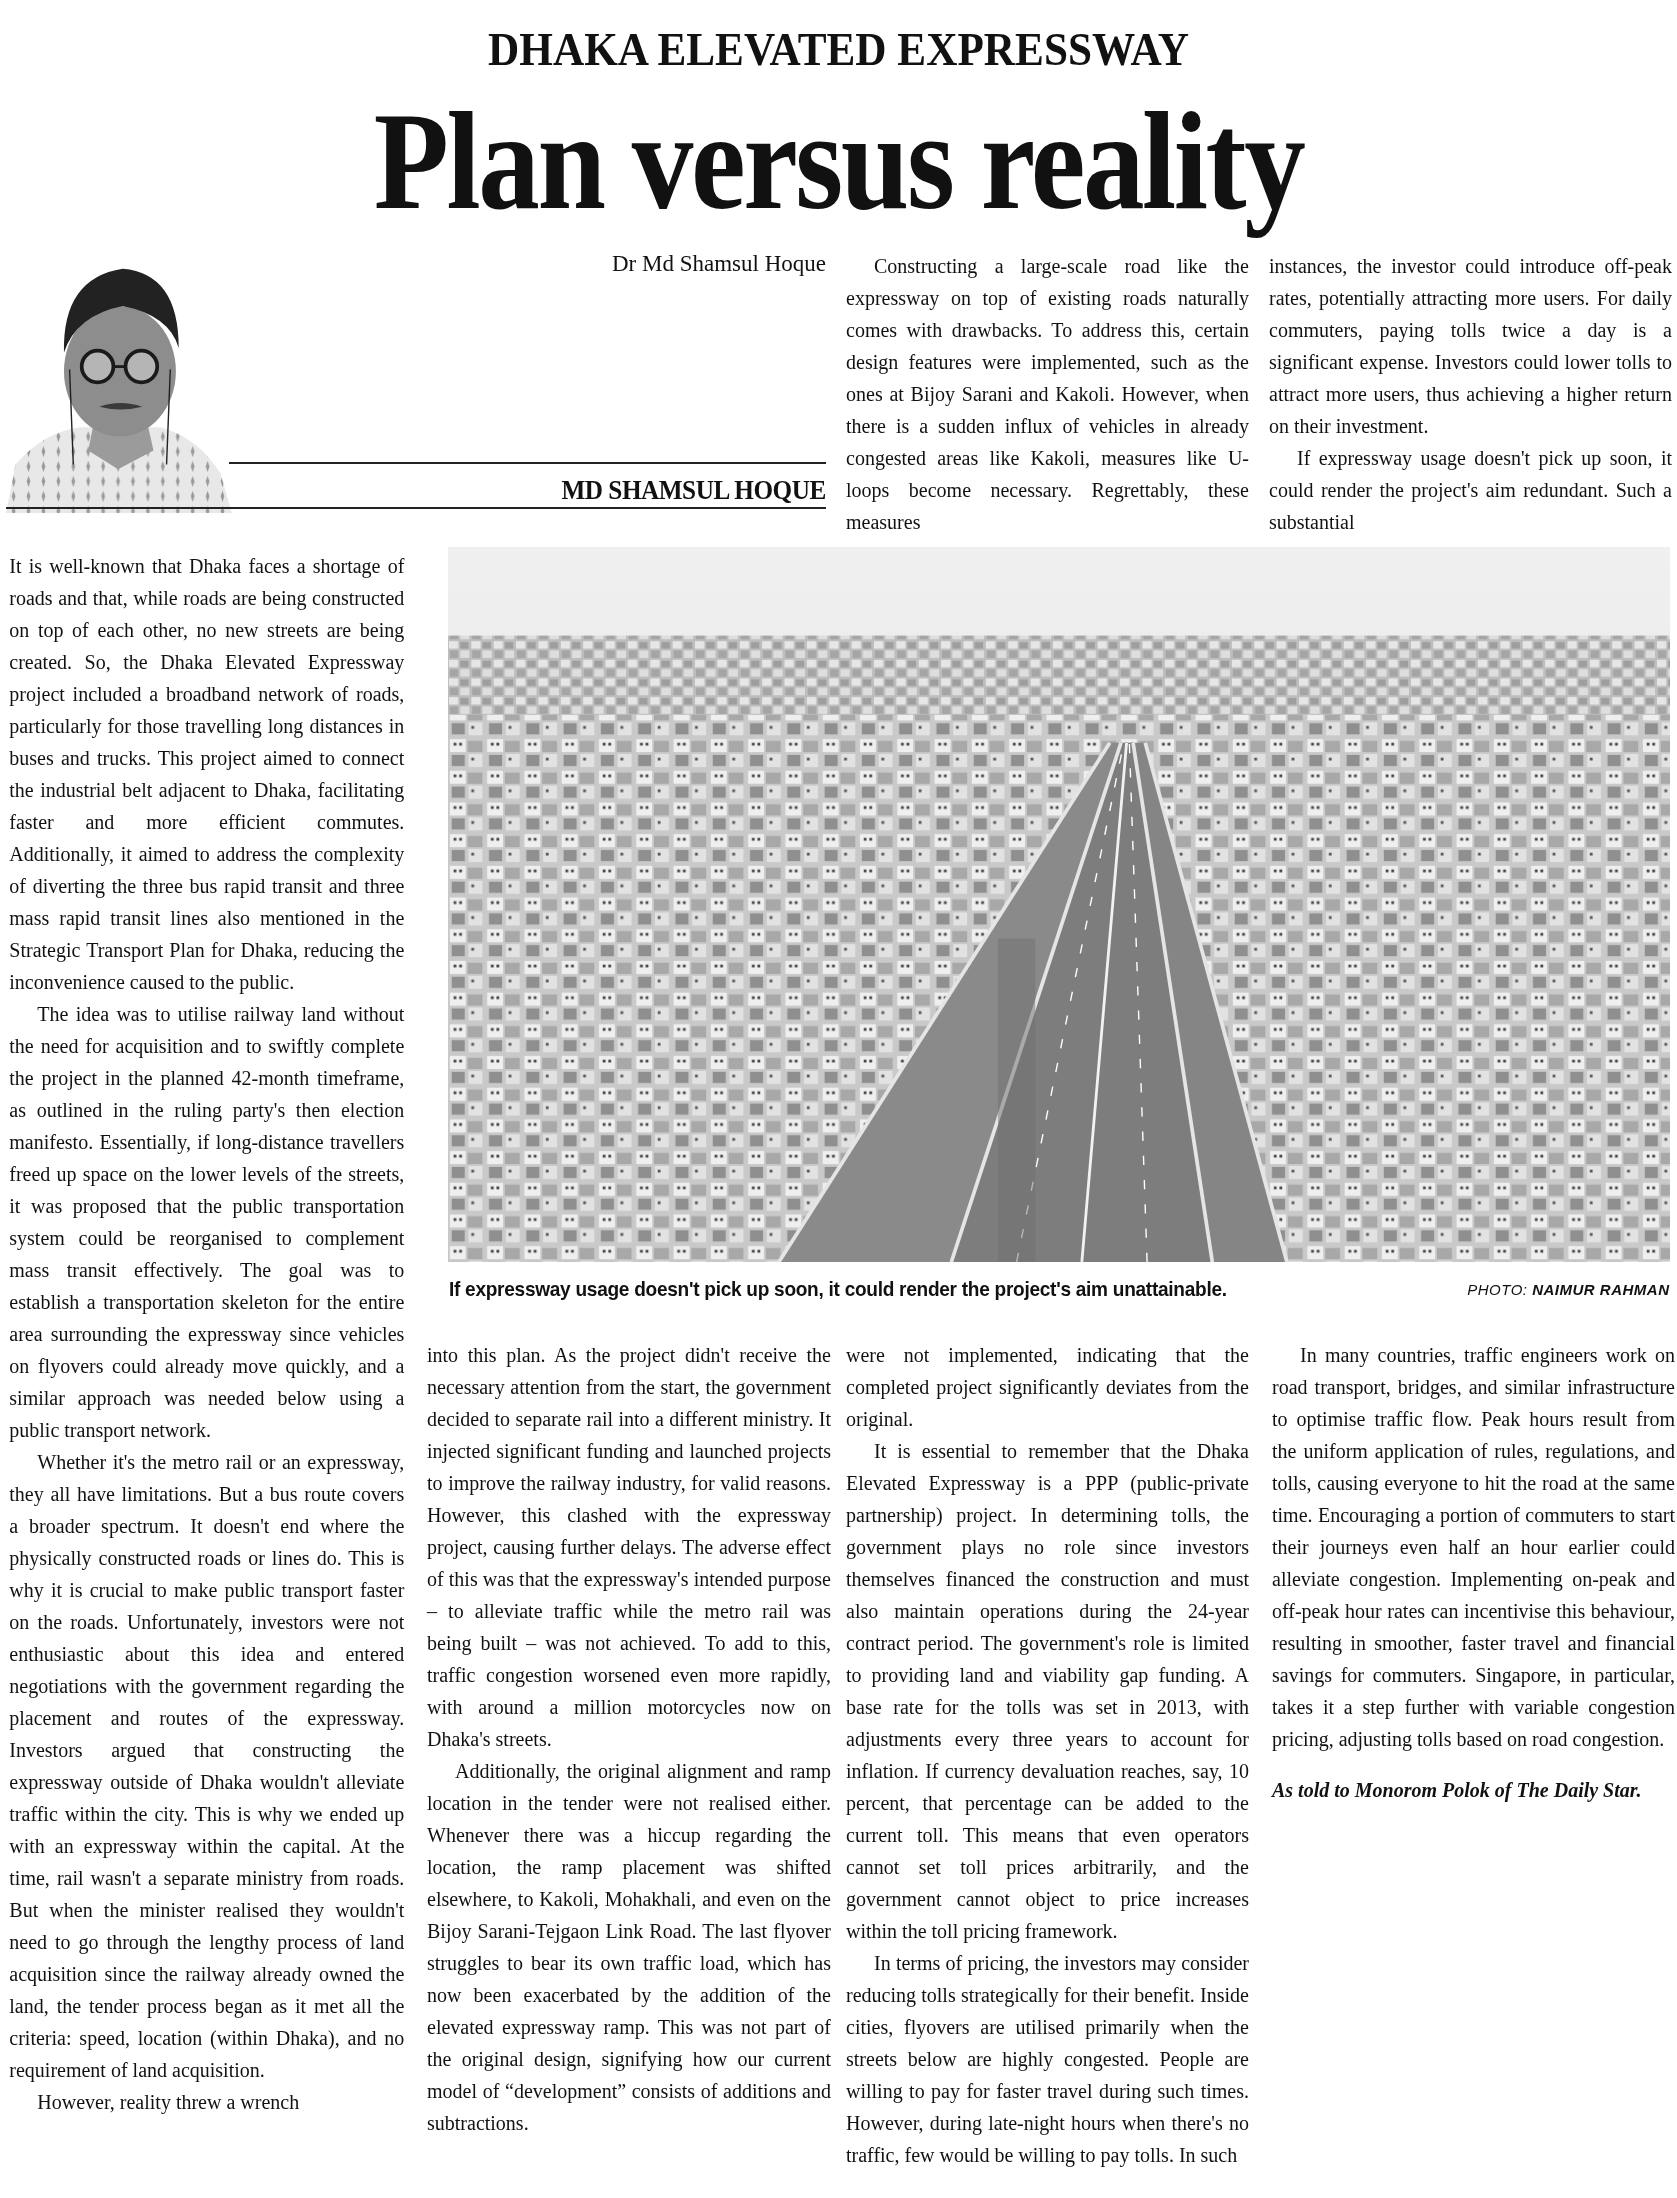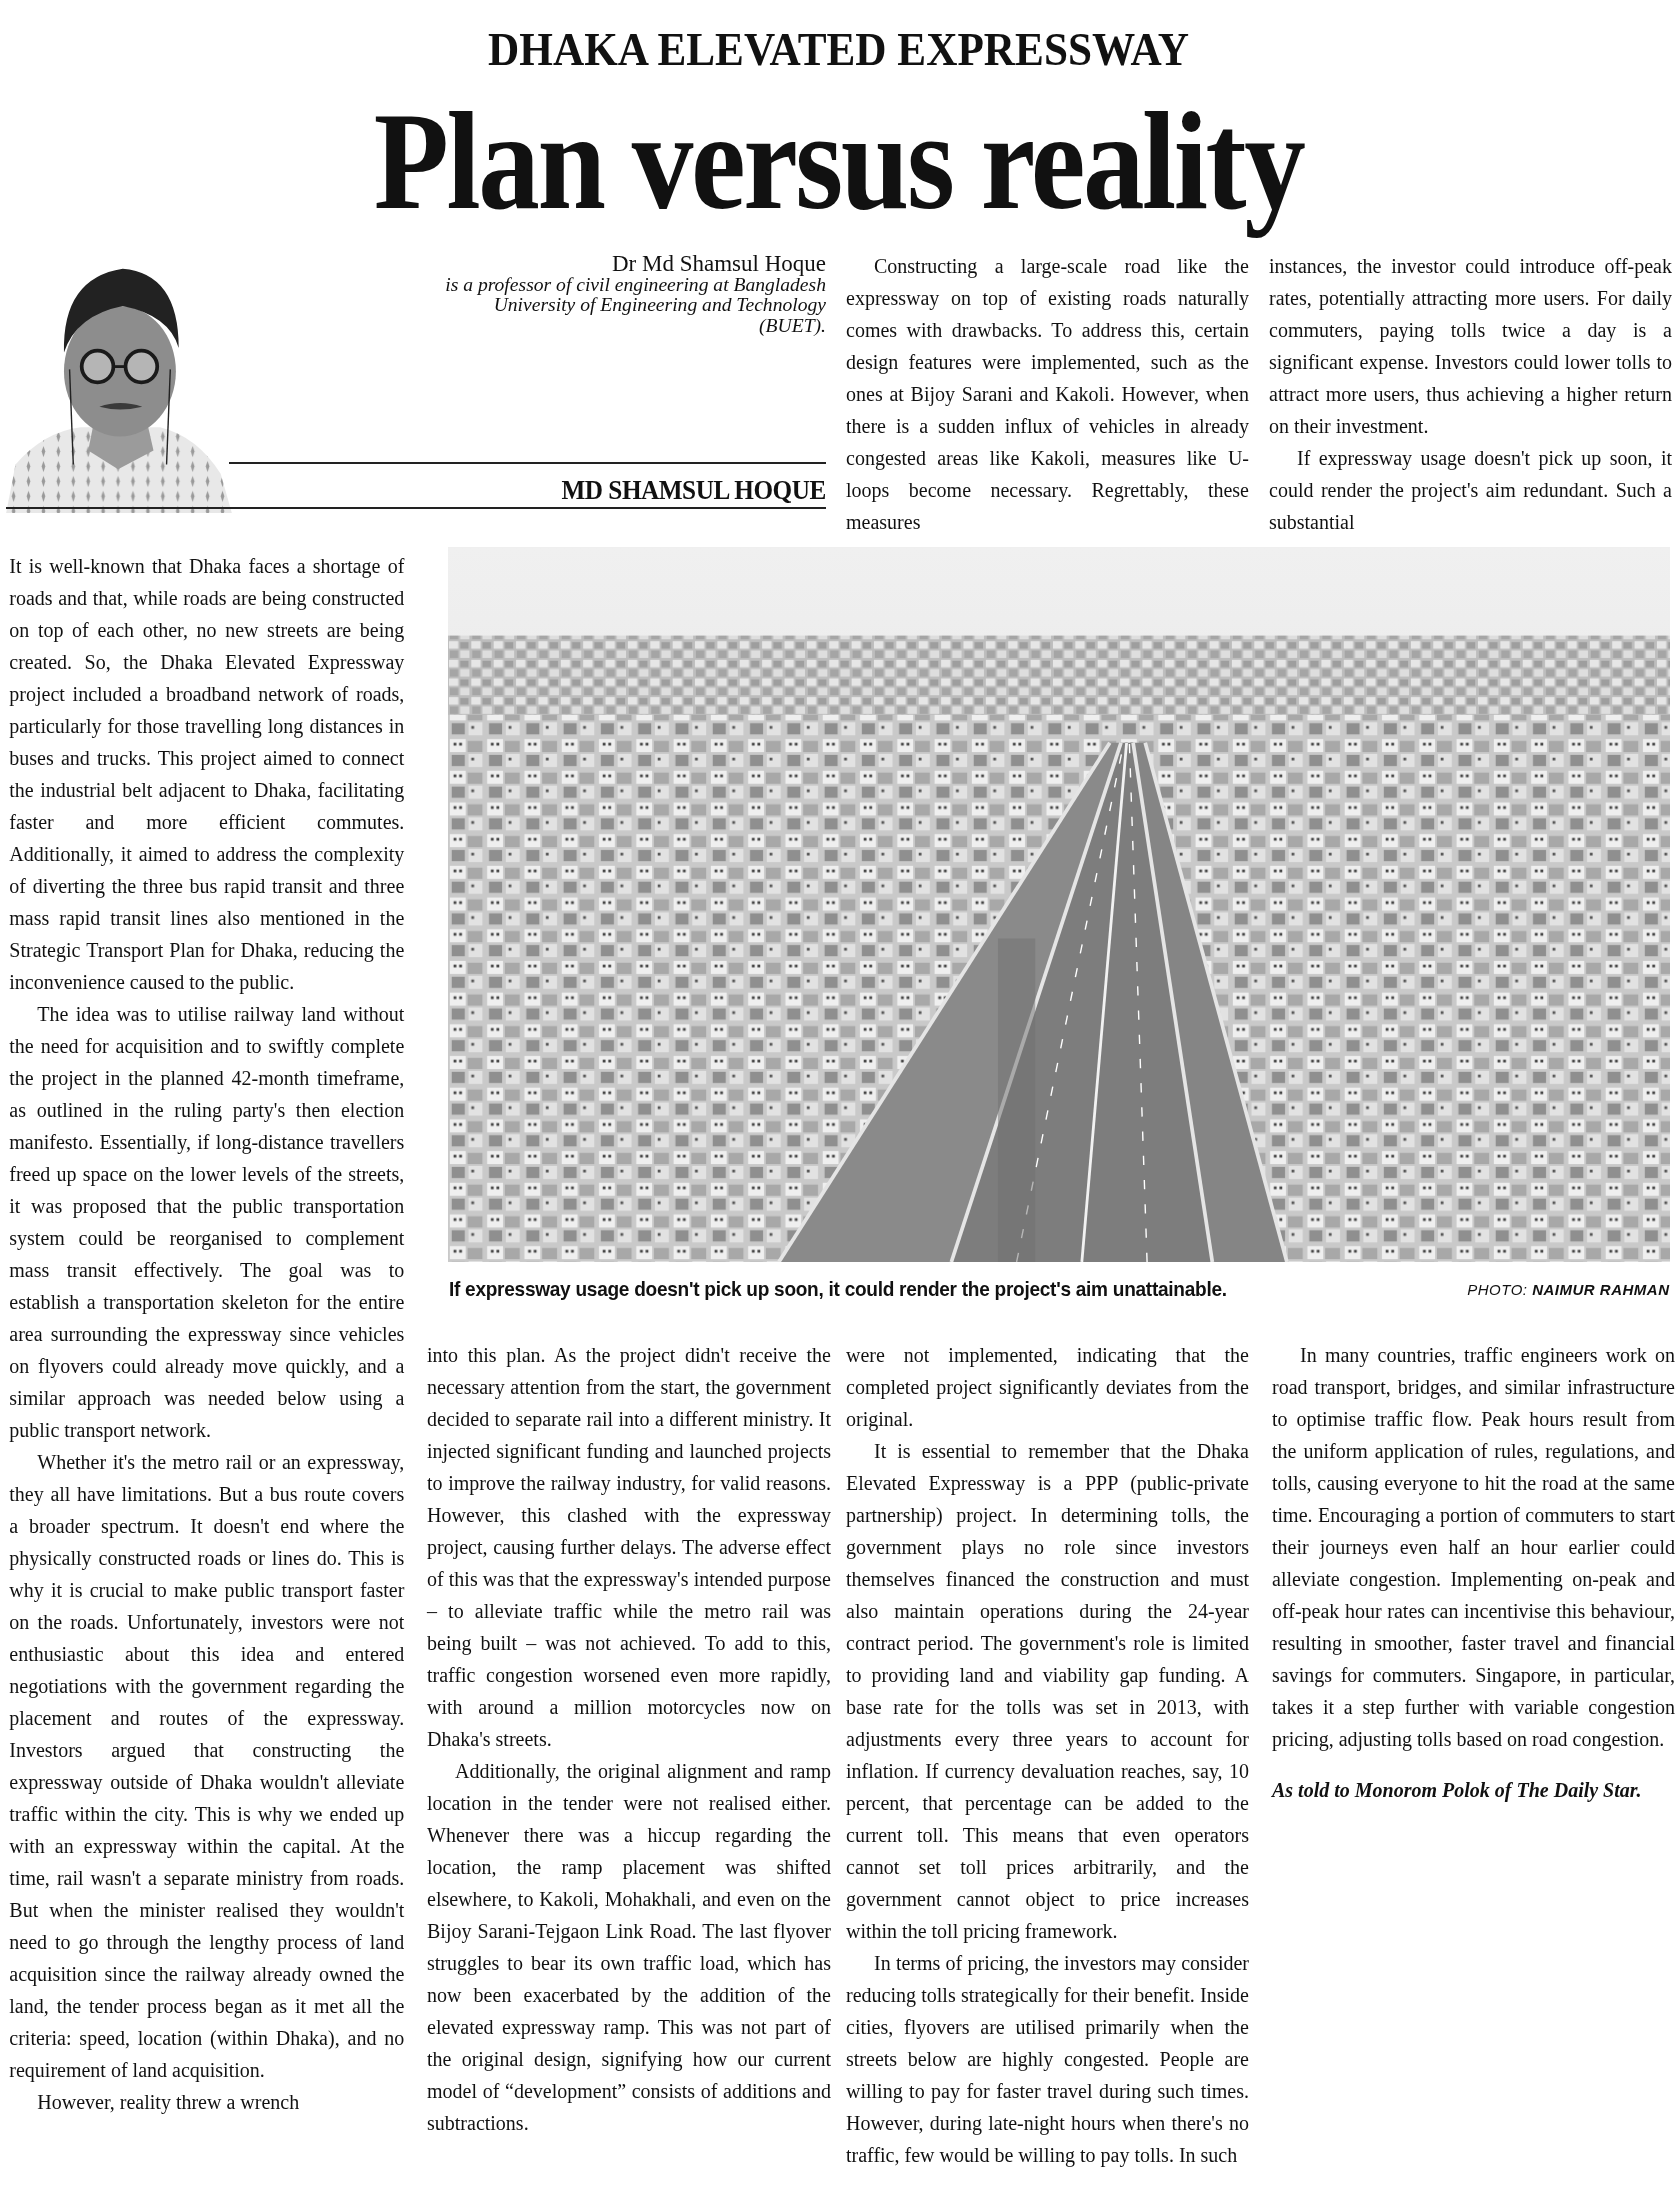--- a/index.html
+++ b/index.html
@@ -58,21 +58,20 @@
     <circle cx="145" cy="125" r="17" fill="#b5b5b5" stroke="#1a1a1a" stroke-width="4"></circle>
     <line x1="115" y1="125" x2="128" y2="125" stroke="#1a1a1a" stroke-width="3"></line>
     <path d="M100 168 Q122 160 146 168 Q122 174 100 168 Z" fill="#3a3a3a"></path>
     <line x1="68" y1="128" x2="72" y2="230" stroke="#222" stroke-width="1.5"></line>
     <line x1="176" y1="128" x2="172" y2="230" stroke="#222" stroke-width="1.5"></line>
   </svg>
 </div>
 
 <div class="bio">
   <span class="bio-name">Dr Md Shamsul Hoque</span>
-  <span class="bio-desc">is a professor of civil engineering at Bangladesh University of Engineering and Technology (BUET).</span>
 </div>
 <div class="byline-rule-top"></div>
 <div class="byline">MD SHAMSUL HOQUE</div>
 <div class="byline-rule-bottom"></div>
 
 <div class="col col-top-1">
   <p class="indent">Constructing a large-scale road like the expressway on top of existing roads naturally comes with drawbacks. To address this, certain design features were implemented, such as the ones at Bijoy Sarani and Kakoli. However, when there is a sudden influx of vehicles in already congested areas like Kakoli, measures like U-loops become necessary. Regrettably, these measures</p>
 </div>
 <div class="col col-top-2">
   <p>instances, the investor could introduce off-peak rates, potentially attracting more users. For daily commuters, paying tolls twice a day is a significant expense. Investors could lower tolls to attract more users, thus achieving a higher return on their investment.</p>

